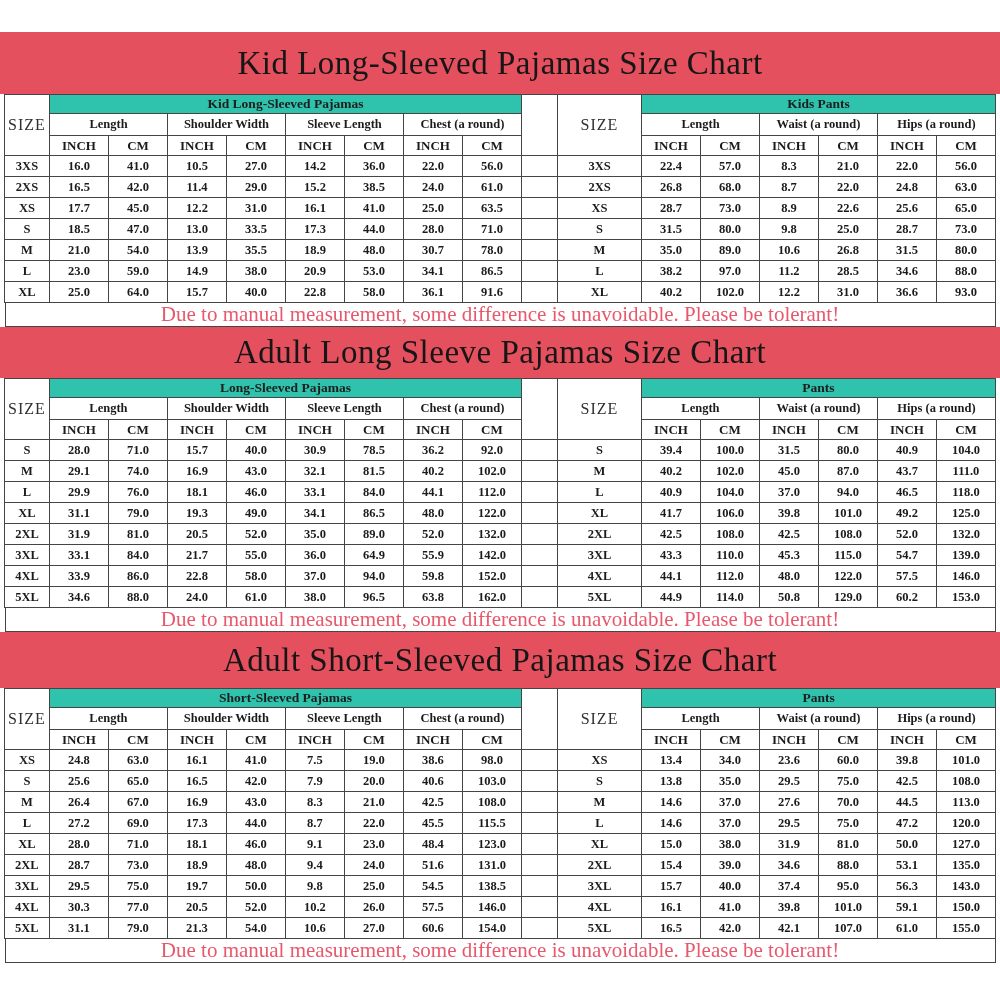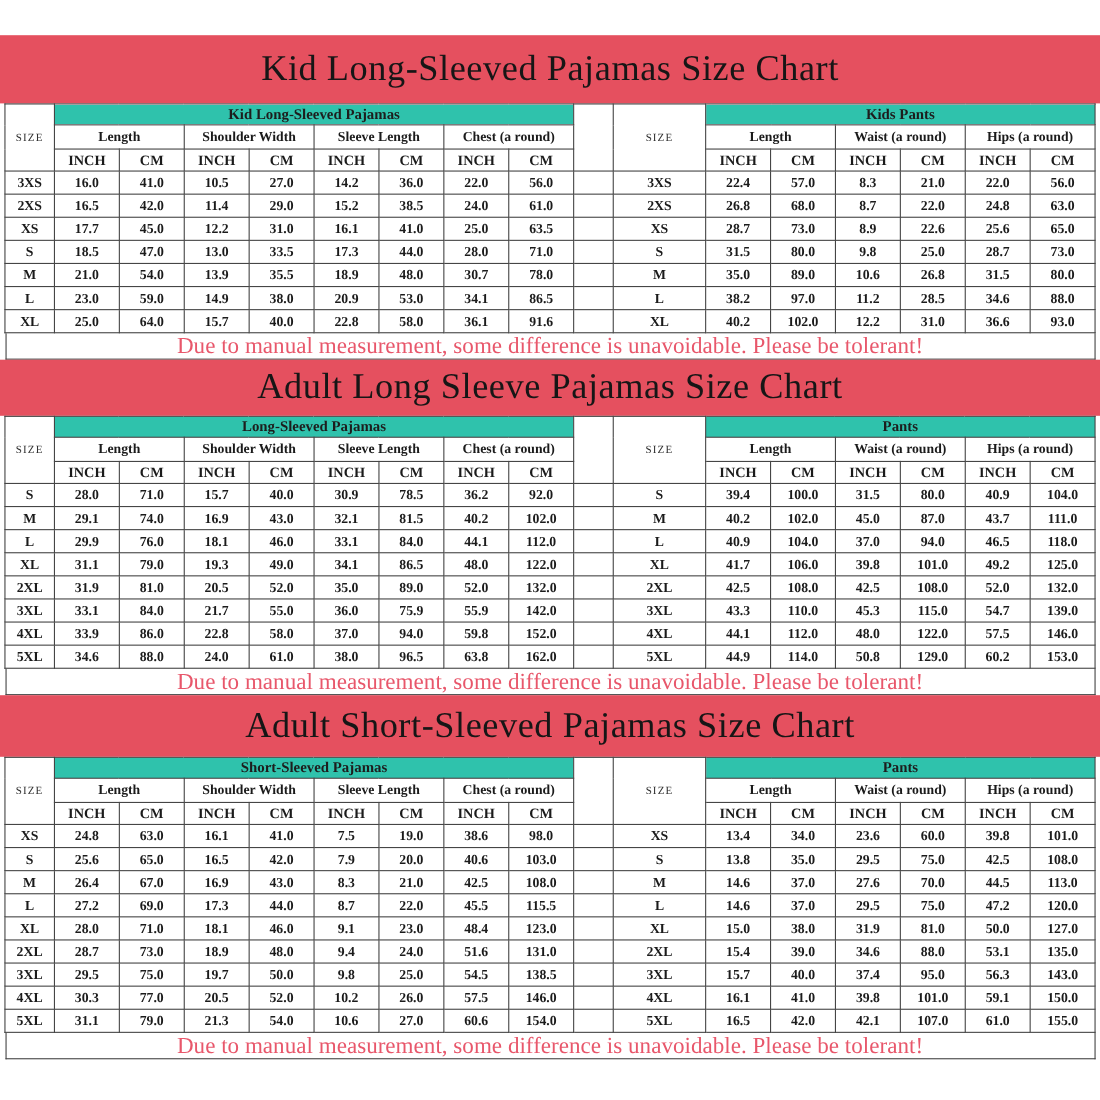--- a/index.html
+++ b/index.html
@@ -38,21 +38,21 @@
   }
   tr.r-teal{height:19px;}
   tr.r-measure{height:22px;padding-left:37px;}
   tr.r-units{height:20px;}
   tbody.data-rows tr{height:21px;margin-left:12px;}
   td.teal-band{
     background:var(--teal);color:#1d1d1d;
     font-size:13.5px;font-weight:bold;
   }
   td.size-head{
-    font-size:10px;letter-spacing:1px;font-weight:normal;color:#303030;
+    font-size:16px;letter-spacing:1px;font-weight:normal;color:#303030;
   }
   th.measure{font-size:12.5px;font-weight:bold;}
   th.unit{font-size:13px;font-weight:bold;}
   td.size-cell{font-size:12.5px;font-weight:bold;}
   td.value-cell{font-size:12.5px;font-weight:bold;}
   td.spacer-cell{background:#ffffff;}
   .disclaimer{
     width:991px;margin:0 auto;box-sizing:border-box;
     border:1px solid var(--border);border-top:none;
     text-align:center;
@@ -418,21 +418,21 @@
             <td class="value-cell">52.0</td>
             <td class="value-cell">132.0</td>
           </tr>
           <tr>
             <td class="size-cell">3XL</td>
             <td class="value-cell">33.1</td>
             <td class="value-cell">84.0</td>
             <td class="value-cell">21.7</td>
             <td class="value-cell">55.0</td>
             <td class="value-cell">36.0</td>
-            <td class="value-cell">75.9</td>
+            <td class="value-cell">64.9</td>
             <td class="value-cell">55.9</td>
             <td class="value-cell">142.0</td>
             <td class="spacer-cell"></td>
             <td class="size-cell">3XL</td>
             <td class="value-cell">43.3</td>
             <td class="value-cell">110.0</td>
             <td class="value-cell">45.3</td>
             <td class="value-cell">115.0</td>
             <td class="value-cell">54.7</td>
             <td class="value-cell">139.0</td>

